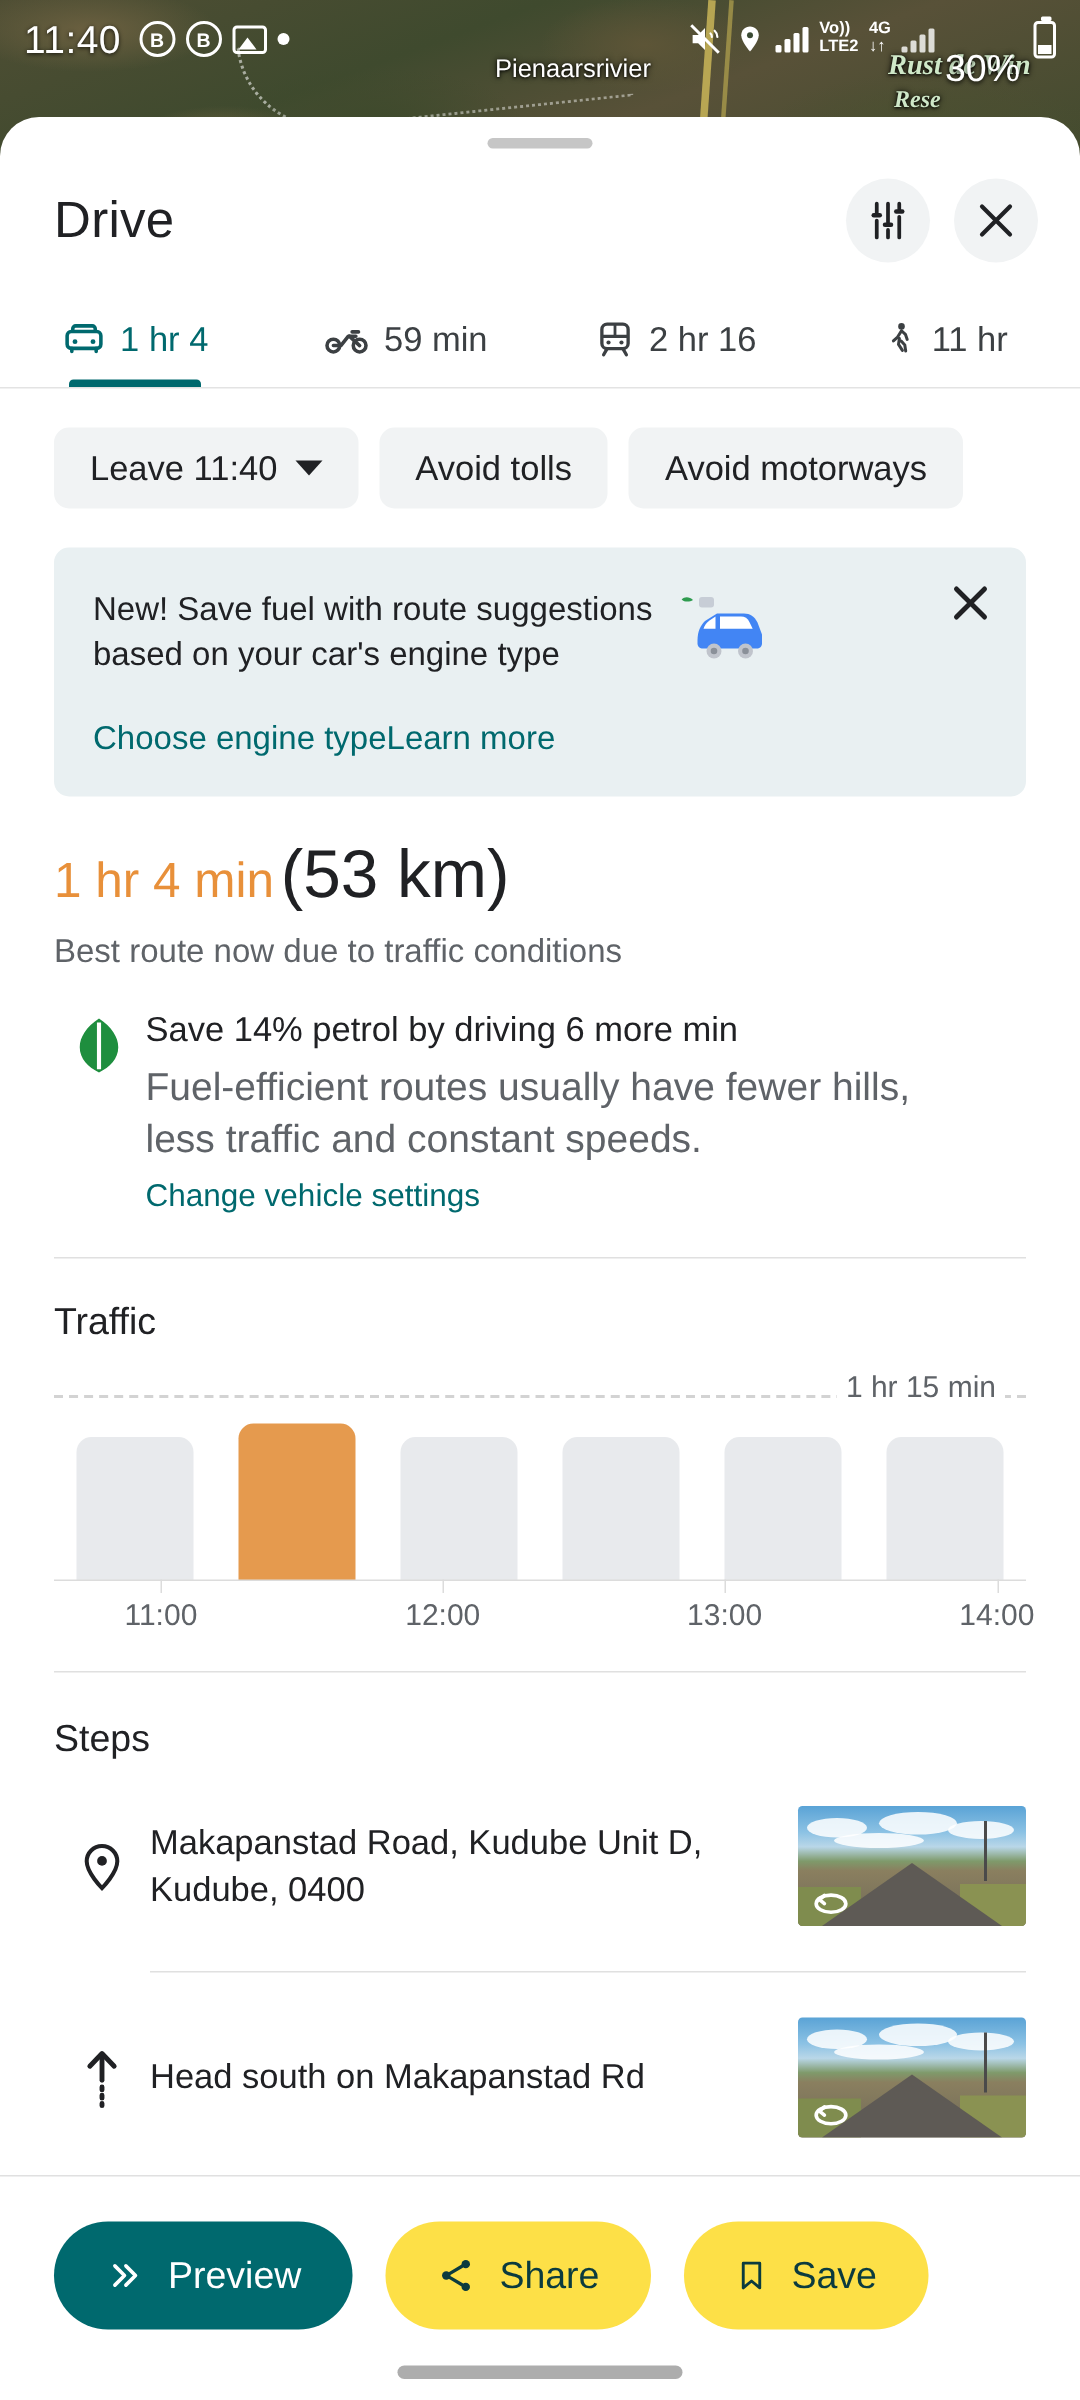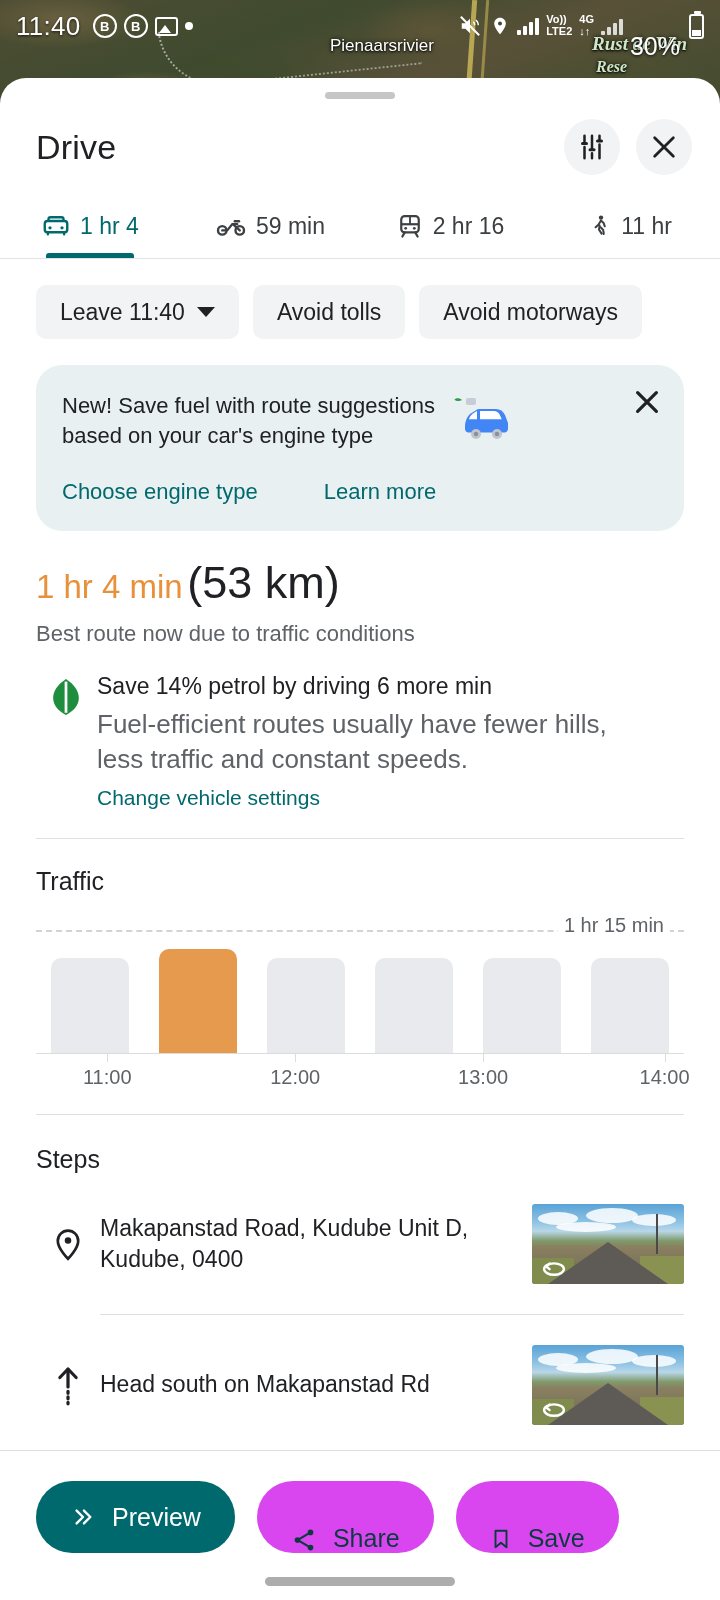--- a/index.html
+++ b/index.html
@@ -141,28 +141,28 @@
     display: flex; align-items: center; gap: 12px;
     font-size: 23px; color: #202124; white-space: nowrap;
   }
   .caret {
     width: 0; height: 0; border-left: 9px solid transparent;
     border-right: 9px solid transparent; border-top: 10px solid #202124;
   }
 
   
   .promo {
-    margin: 26px 36px 0 36px; background: #e9f0f2; border-radius: 26px;
+    margin: 26px 36px 0 36px; background: #e9f0f2; border-radius: 10px;
     padding: 26px 6px 26px 26px; position: relative;
   }
   .promo-row { display: flex; align-items: flex-start; }
   .promo-text { font-size: 22px; line-height: 1.35; color: #202124; max-width: 400px; }
   .promo-illus { position: relative; width: 76px; height: 60px; margin-left: 14px; margin-top: 2px; }
   .promo-close { position: absolute; top: 22px; right: 22px; }
-  .promo-links { display: flex; gap: 66px; margin-top: 26px; }
+  .promo-links { display: flex; margin-top: 26px; }
   .promo-link { font-size: 22px; color: #00696e; }
 
   
   .route-sum { padding: 26px 36px 0 36px; }
   .route-time { font-size: 33px; color: #e8903a; }
   .route-dist { font-size: 45px; color: #202124; }
   .route-sub { font-size: 22px; color: #5f6368; margin-top: 12px; }
   .eco-row { display: flex; gap: 9px; margin-top: 26px; padding-left: 8px; }
   .eco-body { flex: 1; }
   .eco-title { font-size: 23px; color: #202124; }
@@ -235,21 +235,21 @@
   .bottom-bar {
     position: absolute; left: 0; bottom: 0; width: 720px; height: 150px;
     background: #fff; border-top: 1px solid #e0e0e0; z-index: 30;
     display: flex; align-items: flex-start; padding: 30px 36px 0 36px; gap: 22px;
   }
   .act-btn {
     height: 72px; border-radius: 36px; display: flex; align-items: center;
     gap: 16px; padding: 0 34px; font-size: 25px; white-space: nowrap;
   }
   .act-primary { background: #00696e; color: #fff; }
-  .act-secondary { background: #d946ef; color: #0b3b3e; align-items: flex-end; }
+  .act-secondary { background: #fde047; color: #0b3b3e; }
   .home-indicator {
     position: absolute; bottom: 14px; left: 50%; transform: translateX(-50%);
     width: 190px; height: 9px; border-radius: 5px; background: #adadad;
   }
 </style>
 </head>
 <body>
 
 <div id="screen">
 

